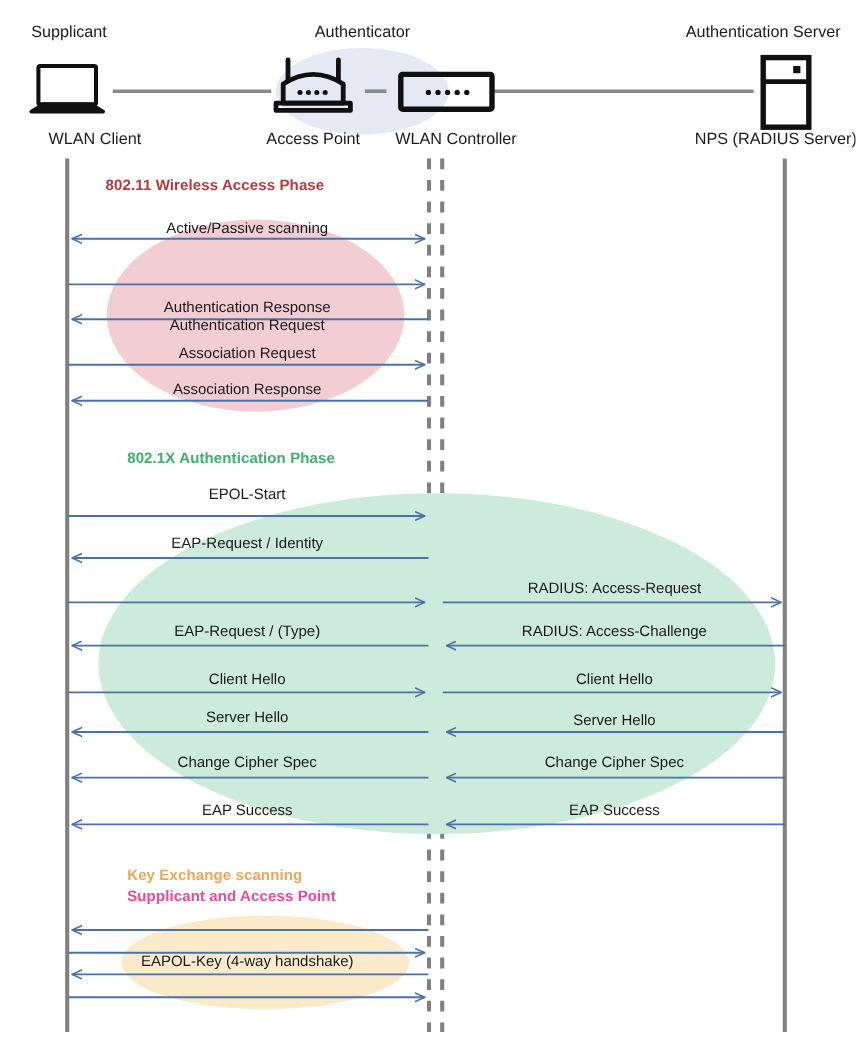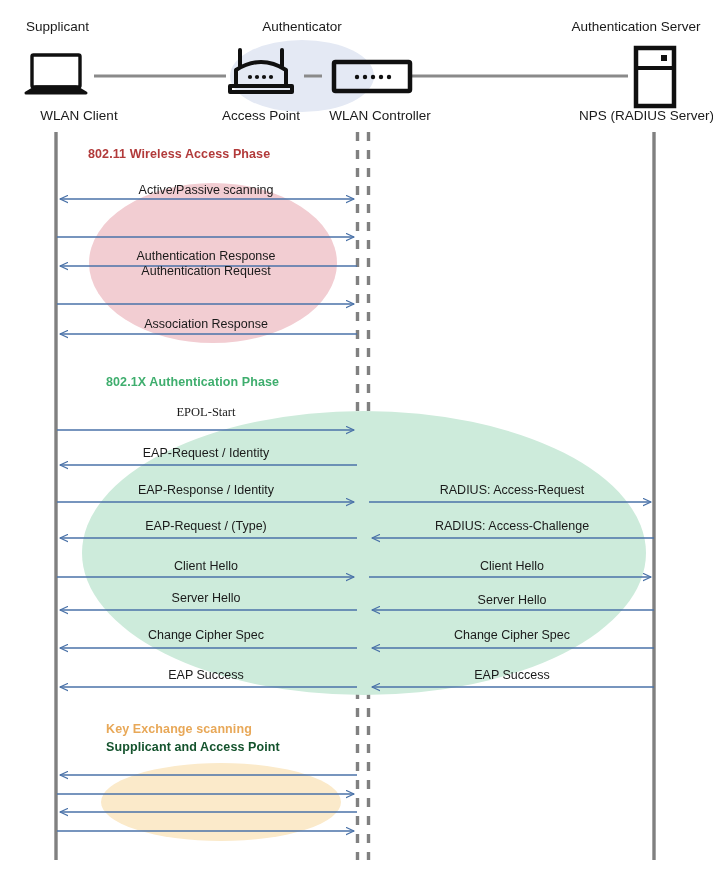--- a/index.html
+++ b/index.html
@@ -135,37 +135,38 @@
   <div class="node-label" style="left:0px;top:108px;width:110px;text-align:center;padding-left:8px;">WLAN Client</div>
   <div class="node-label" style="left:186px;top:108px;width:118px;">Access Point</div>
   <div class="node-label" style="left:302px;top:108px;width:124px;">WLAN Controller</div>
   <div class="node-label" style="left:548px;top:108px;width:165px;">NPS (RADIUS Server)</div>
 
   <div class="phase-label" style="left:72px;top:147px;width:248px;color:#b23a3a;">802.11 Wireless Access Phase</div>
 
   <div class="phase-label" style="left:90px;top:375px;width:220px;color:#3fae6e;">802.1X Authentication Phase</div>
 
   <div class="phase-label" style="left:90px;top:722px;width:230px;color:#e8a858;">Key Exchange scanning</div>
-  <div class="phase-label" style="left:90px;top:740px;width:230px;color:#14532d;">Supplicant and Access Point</div>
+  <div class="phase-label" style="left:90px;top:740px;width:230px;color:#ec4899;">Supplicant and Access Point</div>
 
   <div class="msg-label" style="left:55px;top:183px;width:270px;">Active/Passive scanning</div>
   <div class="msg-label" style="left:55px;top:219px;width:270px;margin-top:45px;">Authentication Request</div>
   <div class="msg-label" style="left:55px;top:249px;width:270px;">Authentication Response</div>
+  <div class="msg-label" style="left:55px;top:287px;width:270px;">Association Request</div>
   <div class="msg-label" style="left:55px;top:317px;width:270px;">Association Response</div>
 
-  <div class="msg-label" style="left:55px;top:405px;width:270px;font-family:Liberation Serif, serif;">EPOL-Start</div>
+  <div class="msg-label" style="left:55px;top:405px;width:270px;">EPOL-Start</div>
   <div class="msg-label" style="left:55px;top:446px;width:270px;">EAP-Request / Identity</div>
-  <div class="msg-label" style="left:55px;top:483px;width:270px;">EAP-Response / Identity</div>
   <div class="msg-label" style="left:55px;top:519px;width:270px;">EAP-Request / (Type)</div>
   <div class="msg-label" style="left:55px;top:559px;width:270px;">Client Hello</div>
   <div class="msg-label" style="left:55px;top:591px;width:270px;">Server Hello</div>
   <div class="msg-label" style="left:55px;top:628px;width:270px;">Change Cipher Spec</div>
   <div class="msg-label" style="left:55px;top:668px;width:270px;">EAP Success</div>
 
   <div class="msg-label" style="left:360px;top:483px;width:272px;">RADIUS: Access-Request</div>
   <div class="msg-label" style="left:360px;top:519px;width:272px;">RADIUS: Access-Challenge</div>
   <div class="msg-label" style="left:360px;top:559px;width:272px;">Client Hello</div>
   <div class="msg-label" style="left:360px;top:593px;width:272px;">Server Hello</div>
   <div class="msg-label" style="left:360px;top:628px;width:272px;">Change Cipher Spec</div>
   <div class="msg-label" style="left:360px;top:668px;width:272px;">EAP Success</div>
 
+  <div class="msg-label" style="left:55px;top:794px;width:270px;">EAPOL-Key (4-way handshake)</div>
 
 </div>
 
 </body></html>

